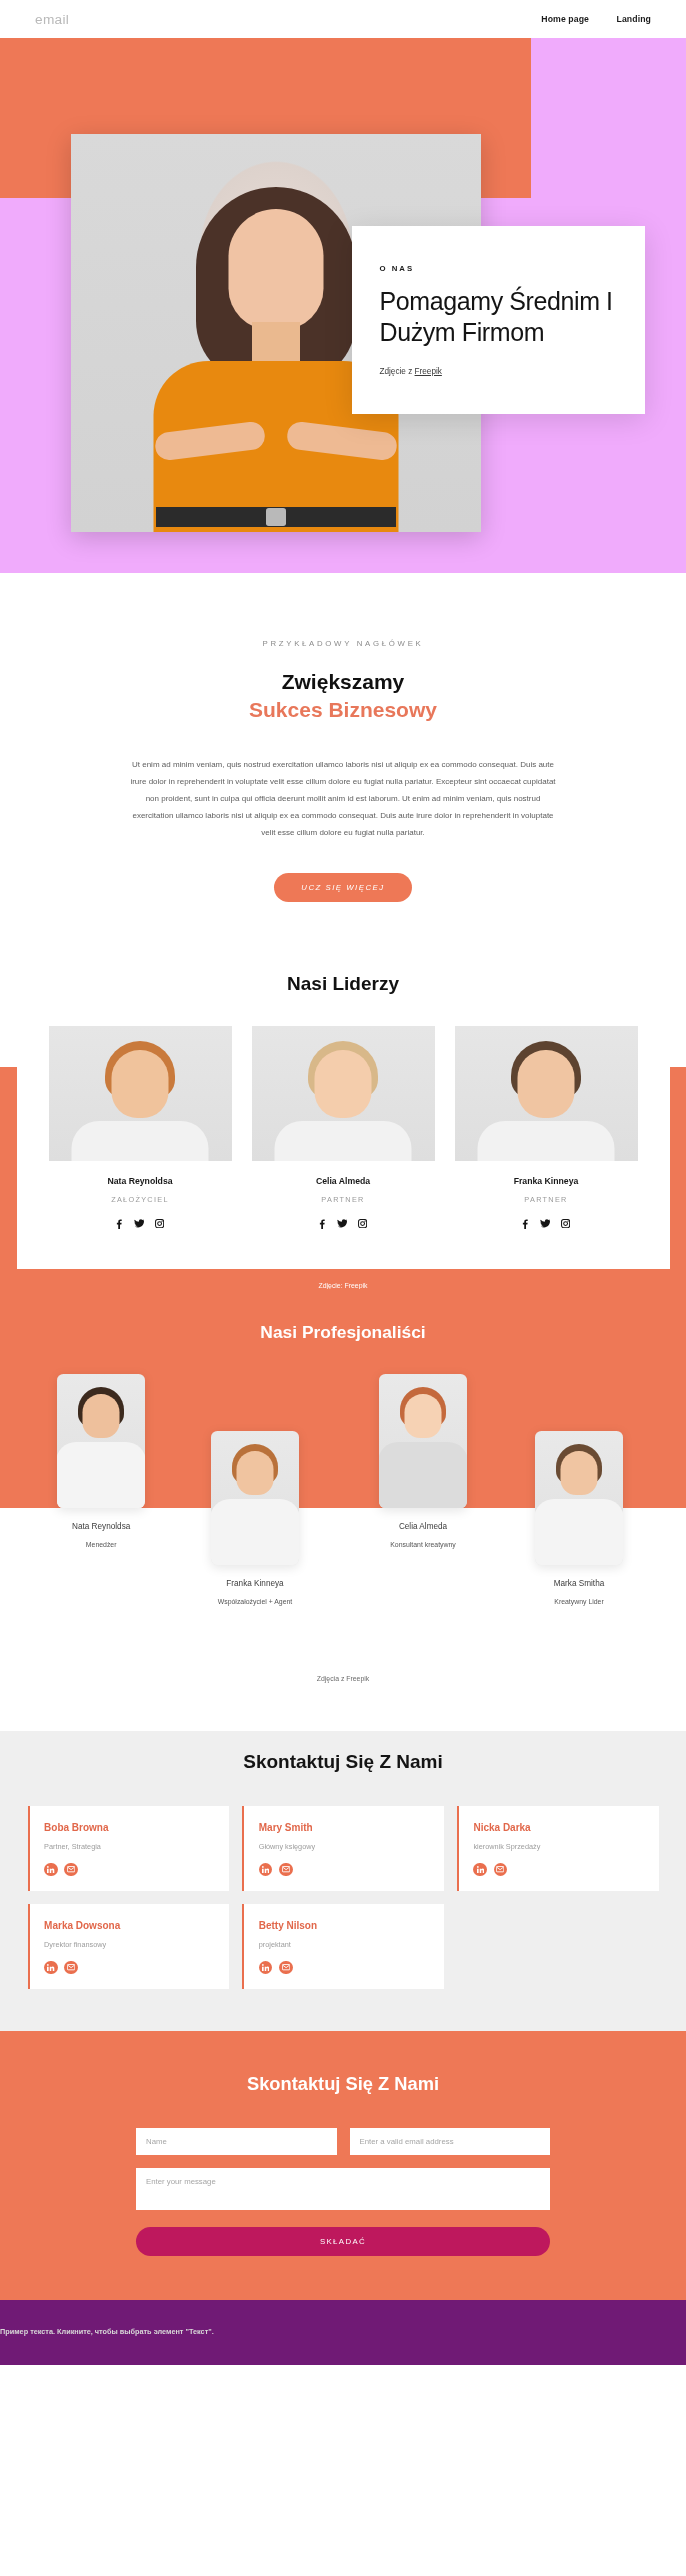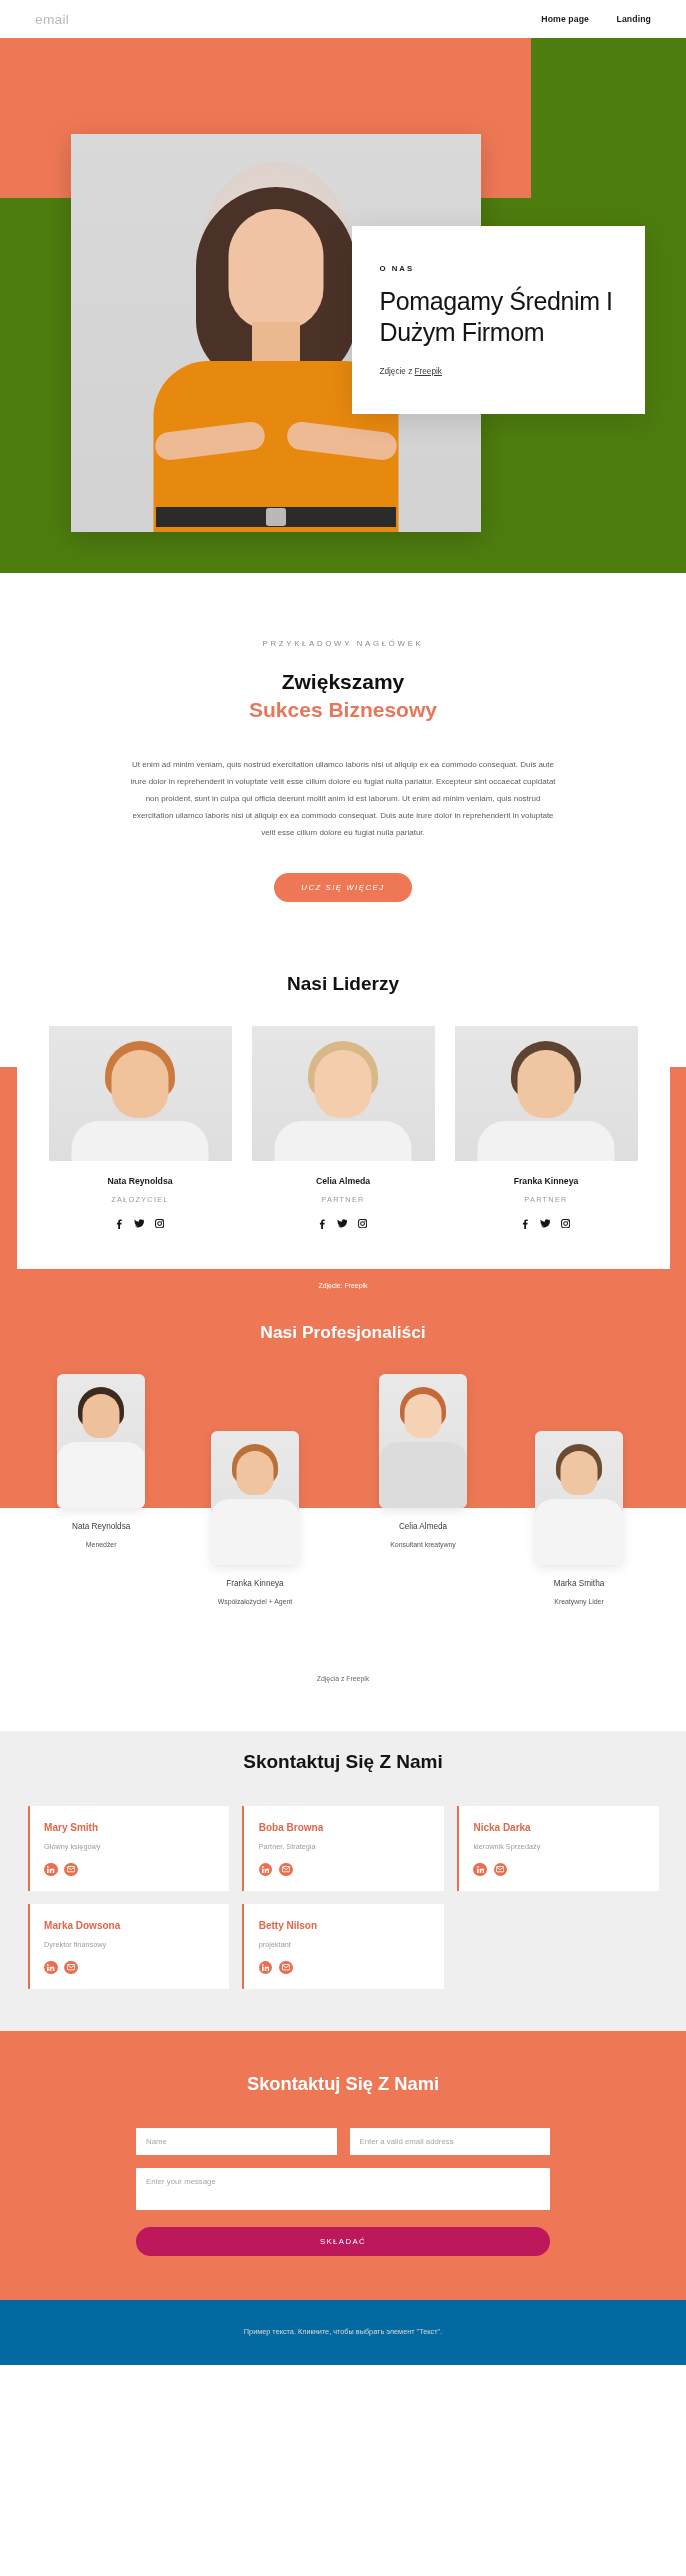--- a/index.html
+++ b/index.html
@@ -34,21 +34,21 @@
     font-weight: 700;
     color: #1c1c1c;
     text-decoration: none;
     letter-spacing: 0.1px;
   }
 
   
   .hero {
     position: relative;
     height: 535px;
-    background: #4d7c0f;
+    background: #f0abfc;
   }
   .hero-orange {
     position: absolute;
     left: 0; top: 0;
     width: 531px;
     height: 160px;
     background: #ee7856;
   }
   .hero-photo {
     position: absolute;
@@ -377,23 +377,24 @@
     border-radius: 16.5px;
     padding: 10px 0;
     font-size: 7.8px;
     letter-spacing: 1.4px;
     cursor: pointer;
     font-family: inherit;
   }
 
   
   .footer {
-    background: #0369a1;
+    background: #701a75;
     padding: 27.5px 0 29px;
-    text-align: center;
+    text-align: left;
+    font-weight: bold;
   }
   .footer-text {
     font-size: 7.3px;
     color: #d8d8d8;
   }
 </style>
 </head>
 <body>
 
 <div class="header">
@@ -585,42 +586,42 @@
   </div>
 
   <div class="pros-credit">Zdjęcia z Freepik</div>
 </section>
 
 <section class="sec-contacts">
   <h2 class="contacts-title">Skontaktuj Się Z Nami</h2>
   <div class="cards-grid">
 
     <div class="ccard">
-      <div class="ccard-name">Mary Smith</div>
-      <div class="ccard-role">Główny księgowy</div>
+      <div class="ccard-name">Boba Browna</div>
+      <div class="ccard-role">Partner, Strategia</div>
       <div class="ccard-icons">
         <span class="cicon">
             <svg width="7.3" height="7.3" viewBox="0 0 8 8">
               <rect x="0" y="3" width="1.8" height="5" fill="#fff"></rect>
               <circle cx=".9" cy="1" r="1" fill="#fff"></circle>
               <path d="M3 3h1.7v.8c.3-.55.9-.95 1.7-.95 1.2 0 1.6.75 1.6 2.1V8H6.3V5.4c0-.7-.25-1.05-.8-1.05-.6 0-.85.4-.85 1.05V8H3z" fill="#fff"></path>
             </svg>
           </span>
         <span class="cicon">
             <svg width="8.2" height="6.4" viewBox="0 0 9 7">
               <rect x=".4" y=".6" width="8.2" height="5.8" rx=".8" fill="none" stroke="#fff" stroke-width="1"></rect>
               <path d="M.7 1.2 4.5 4l3.8-2.8" fill="none" stroke="#fff" stroke-width="1"></path>
             </svg>
           </span>
       </div>
     </div>
 
     <div class="ccard">
-      <div class="ccard-name">Boba Browna</div>
-      <div class="ccard-role">Partner, Strategia</div>
+      <div class="ccard-name">Mary Smith</div>
+      <div class="ccard-role">Główny księgowy</div>
       <div class="ccard-icons">
         <span class="cicon">
             <svg width="7.3" height="7.3" viewBox="0 0 8 8">
               <rect x="0" y="3" width="1.8" height="5" fill="#fff"></rect>
               <circle cx=".9" cy="1" r="1" fill="#fff"></circle>
               <path d="M3 3h1.7v.8c.3-.55.9-.95 1.7-.95 1.2 0 1.6.75 1.6 2.1V8H6.3V5.4c0-.7-.25-1.05-.8-1.05-.6 0-.85.4-.85 1.05V8H3z" fill="#fff"></path>
             </svg>
           </span>
         <span class="cicon">
             <svg width="8.2" height="6.4" viewBox="0 0 9 7">

